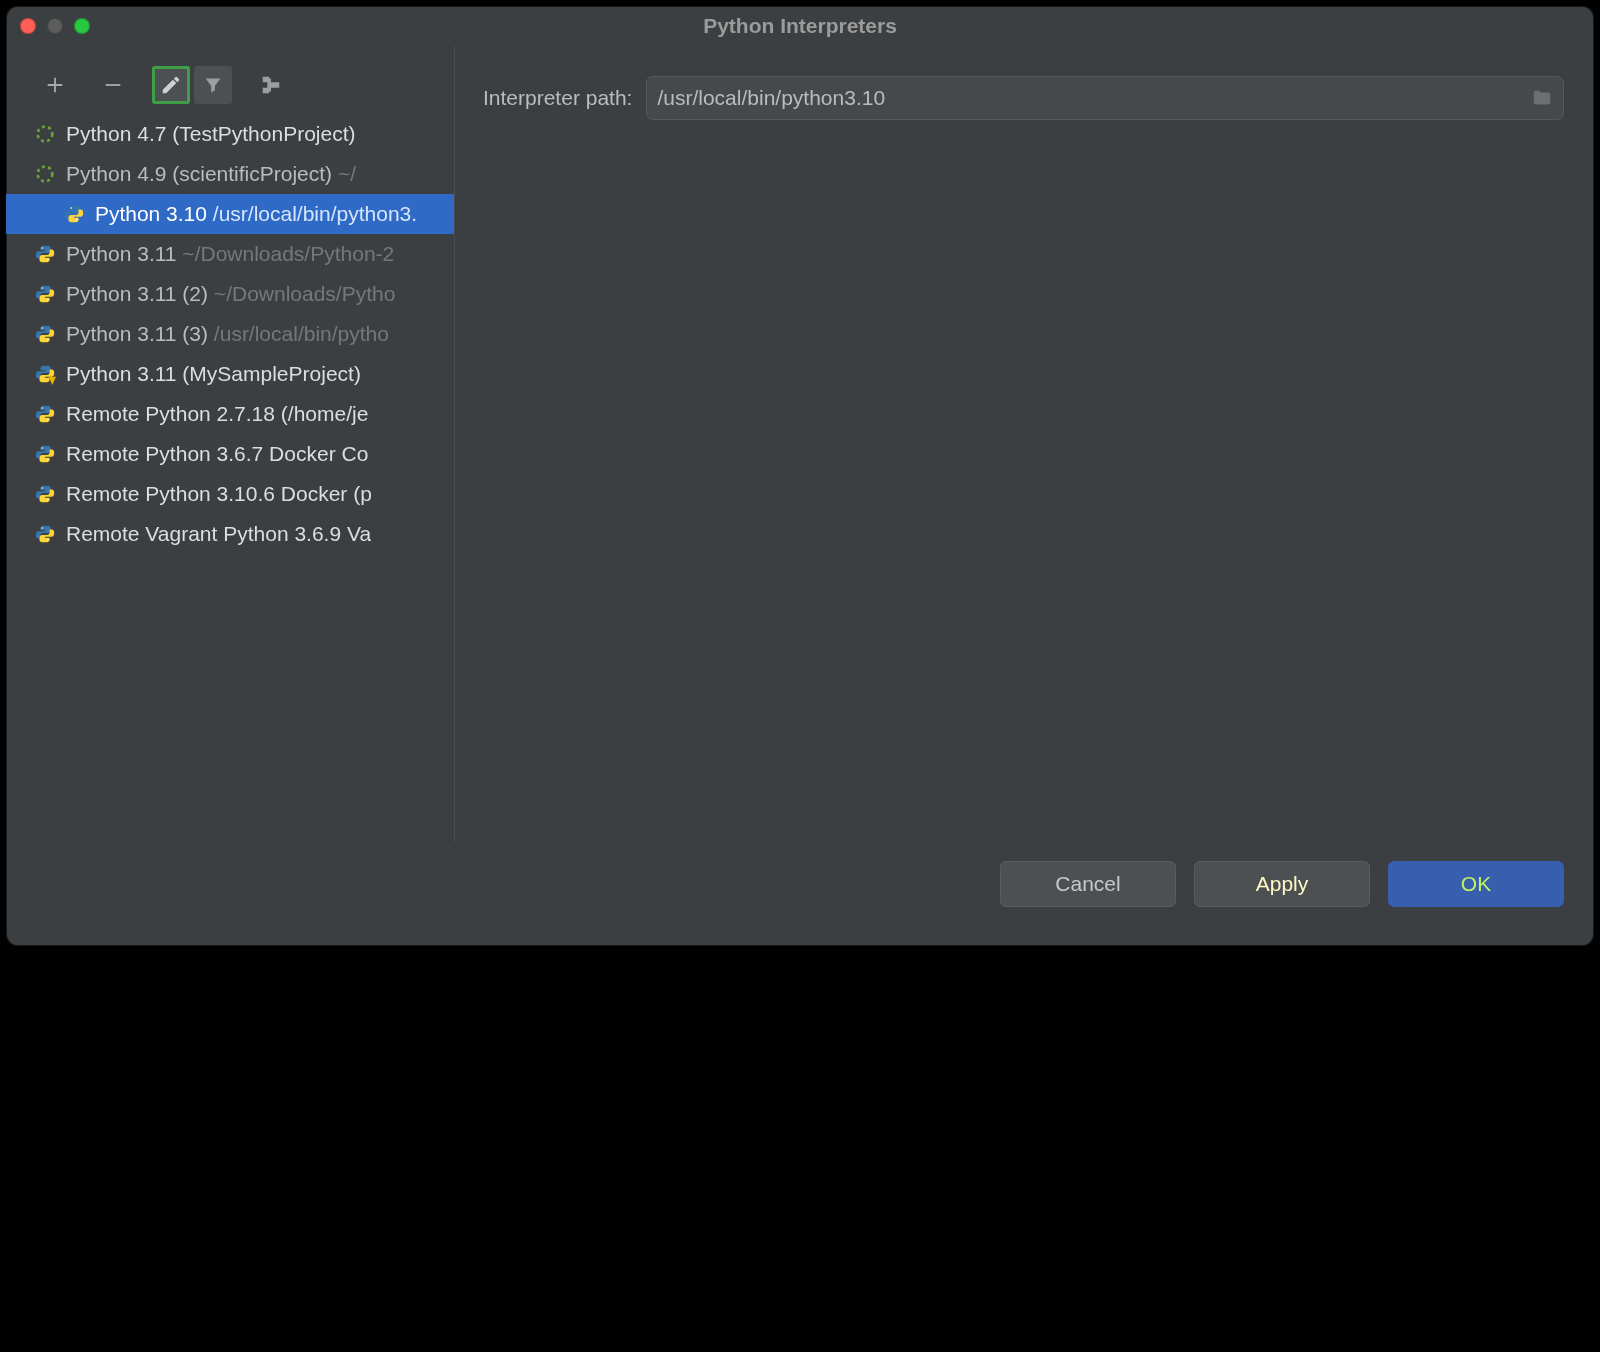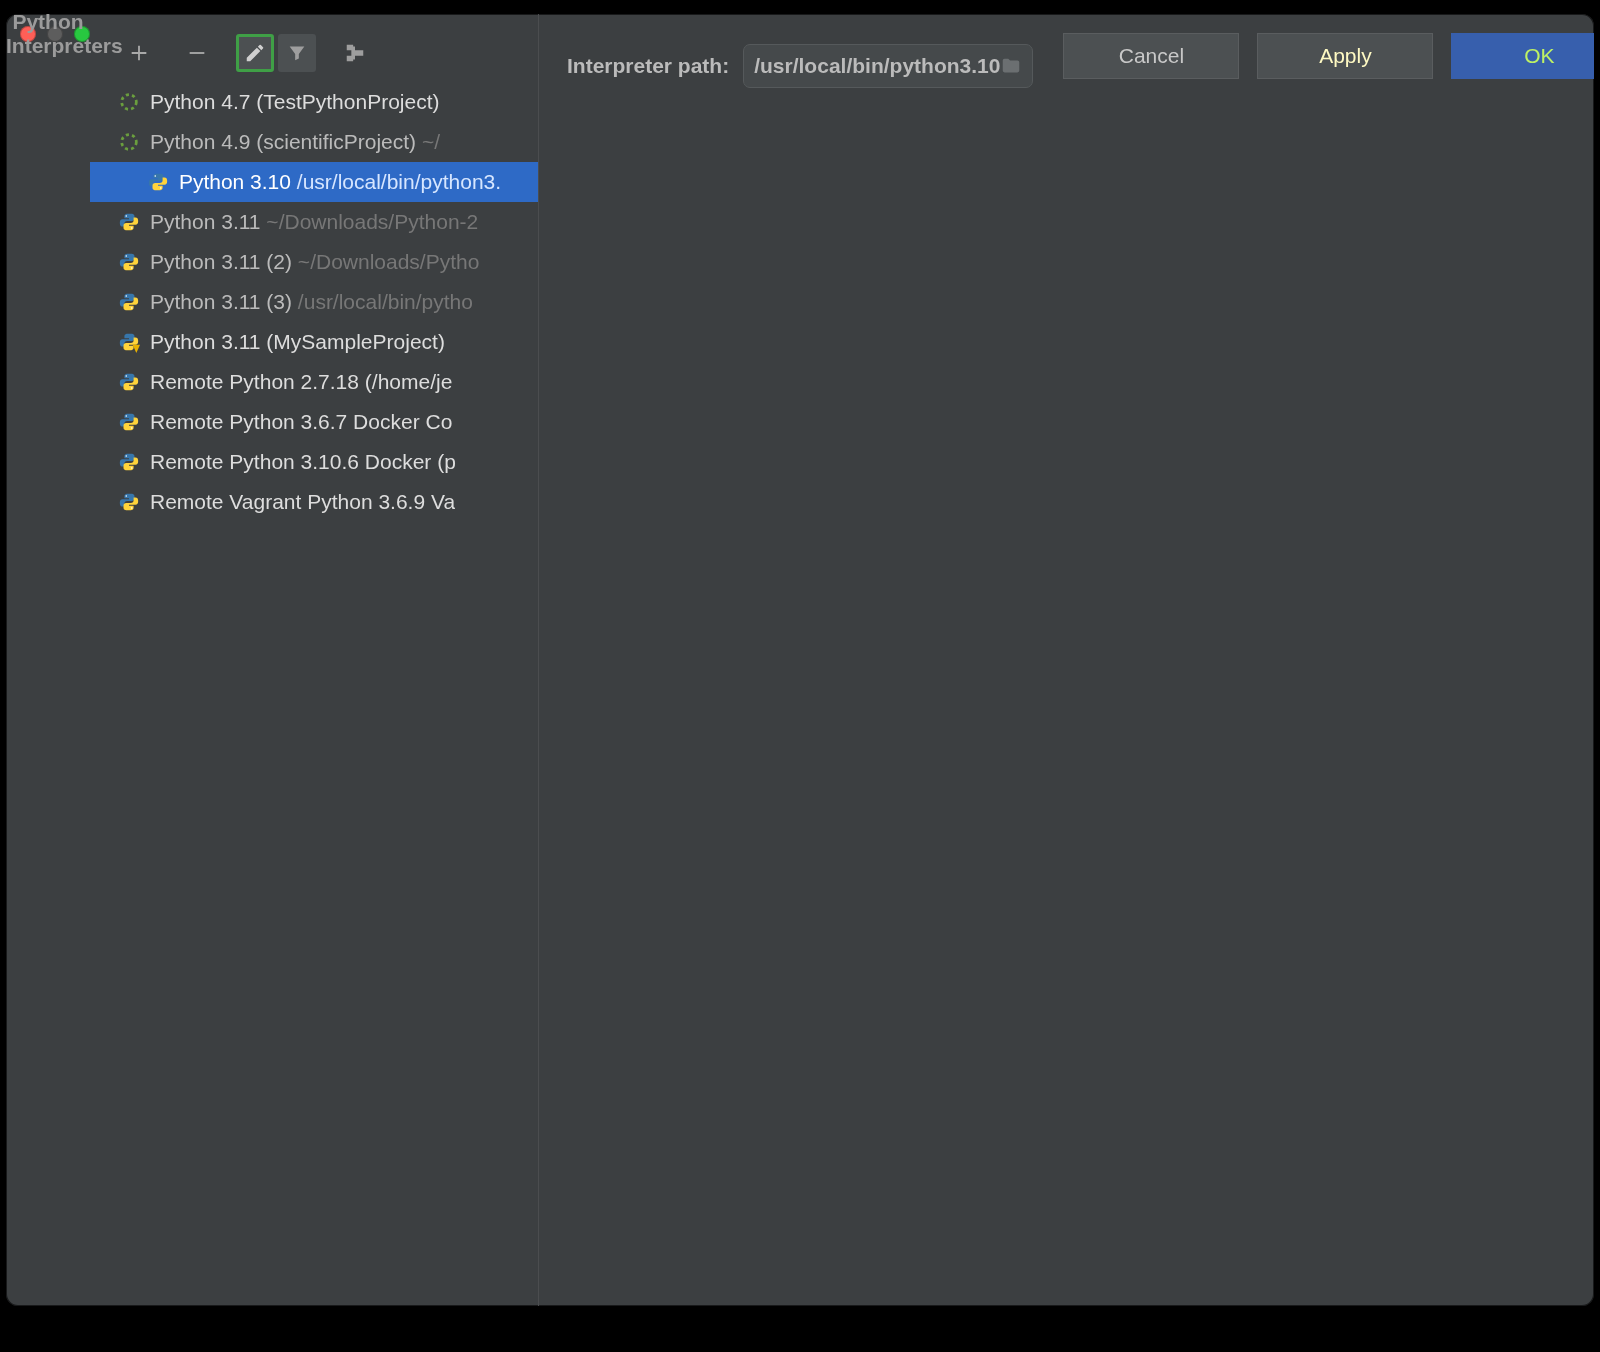--- a/index.html
+++ b/index.html
@@ -13,28 +13,27 @@
     background: #000;
     font-family: -apple-system, "Helvetica Neue", Arial, sans-serif;
     font-size: 21px;
     color: #BBBBBB;
   }
   .window {
     position: absolute;
     top: 6px;
     left: 6px;
     width: 1588px;
-    height: 1292px;
+    height: 940px;
     background: #3C3F41;
     border-radius: 12px;
     box-shadow: 0 0 0 1px rgba(0,0,0,.6) inset;
     display: flex;
-    flex-direction: row;
+    flex-direction: column;
     overflow: hidden;
-    margin-top: 8px;
   }
   
   .titlebar {
     height: 40px;
     display: flex;
     align-items: center;
     flex: none;
     position: relative;
   }
   .traffic {
@@ -120,21 +119,20 @@
   .main {
     flex:1;
     display:flex;
     flex-direction:column;
     padding: 30px 30px 0 28px;
   }
   .row {
     display:flex;
     align-items:center;
     gap:14px;
-    font-weight:bold;
   }
   .field-label {
     color:#BBBBBB;
     font-size:21px;
     white-space:nowrap;
   }
   .input-wrap {
     flex:1;
     background:#45494B;
     border:1px solid #55595B;
@@ -155,21 +153,21 @@
     height:84px;
     display:flex;
     align-items:center;
     justify-content:flex-end;
     gap:18px;
     padding: 0 30px 20px 0;
   }
   .btn {
     min-width:130px;
     height:44px;
-    border-radius:0;
+    border-radius:6px;
     background:#4C5052;
     border:1px solid #5A5D5F;
     color:#C8C8C8;
     font-size:21px;
     display:flex; align-items:center; justify-content:center;
     padding:0 22px;
   }
   .btn.disabled { color:#fef9c3; }
   .btn.primary {
     background:#375FAD;

